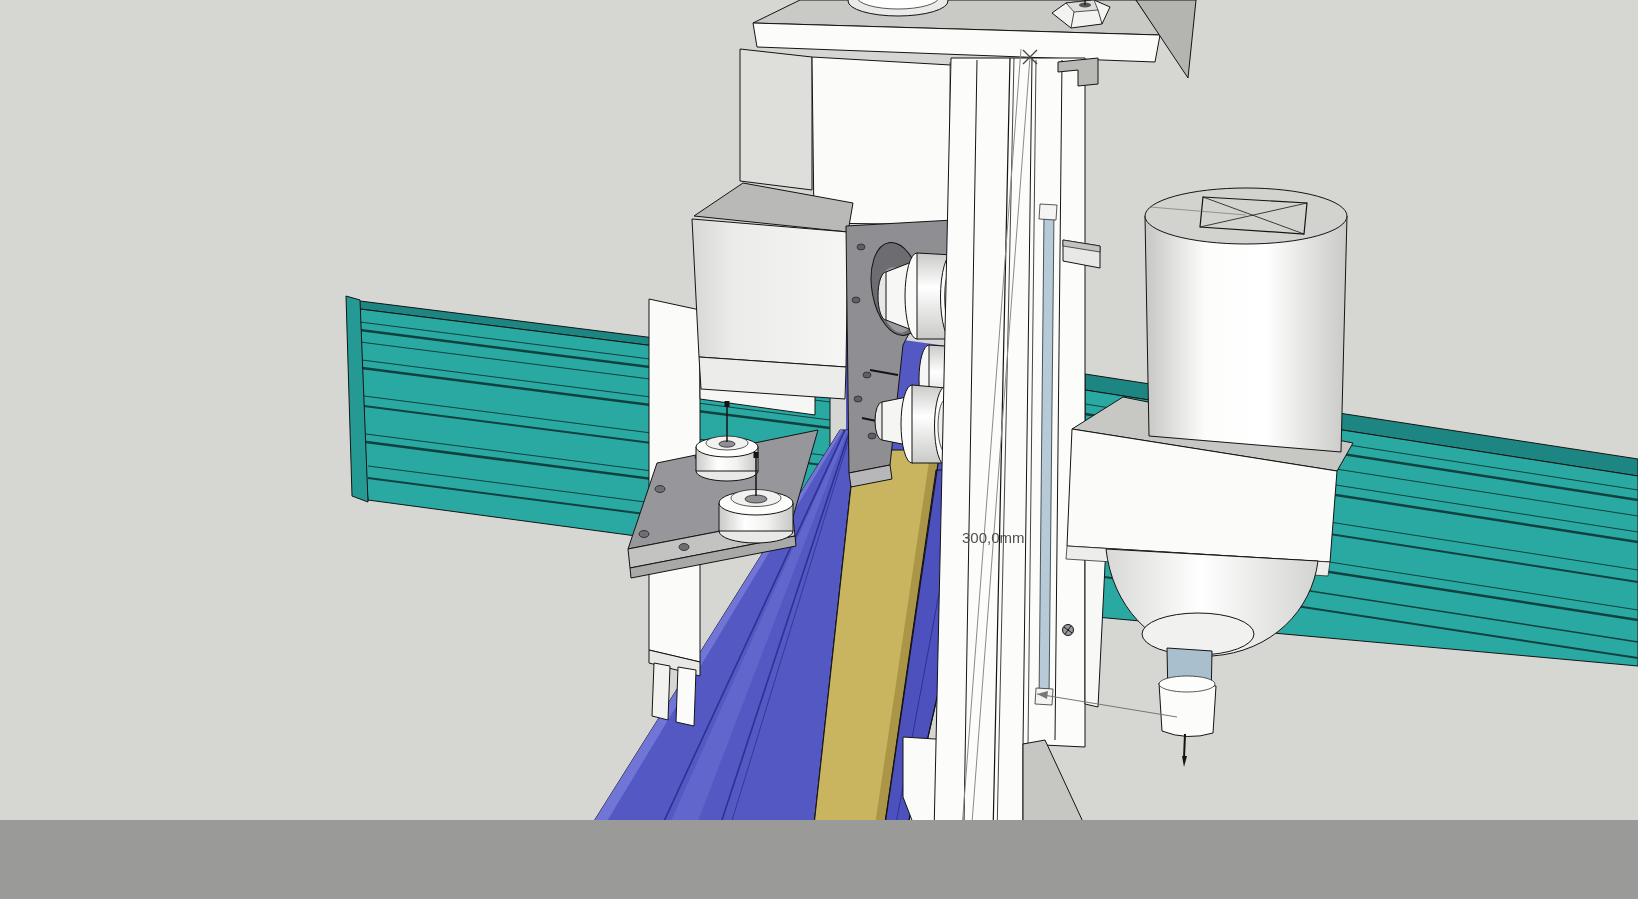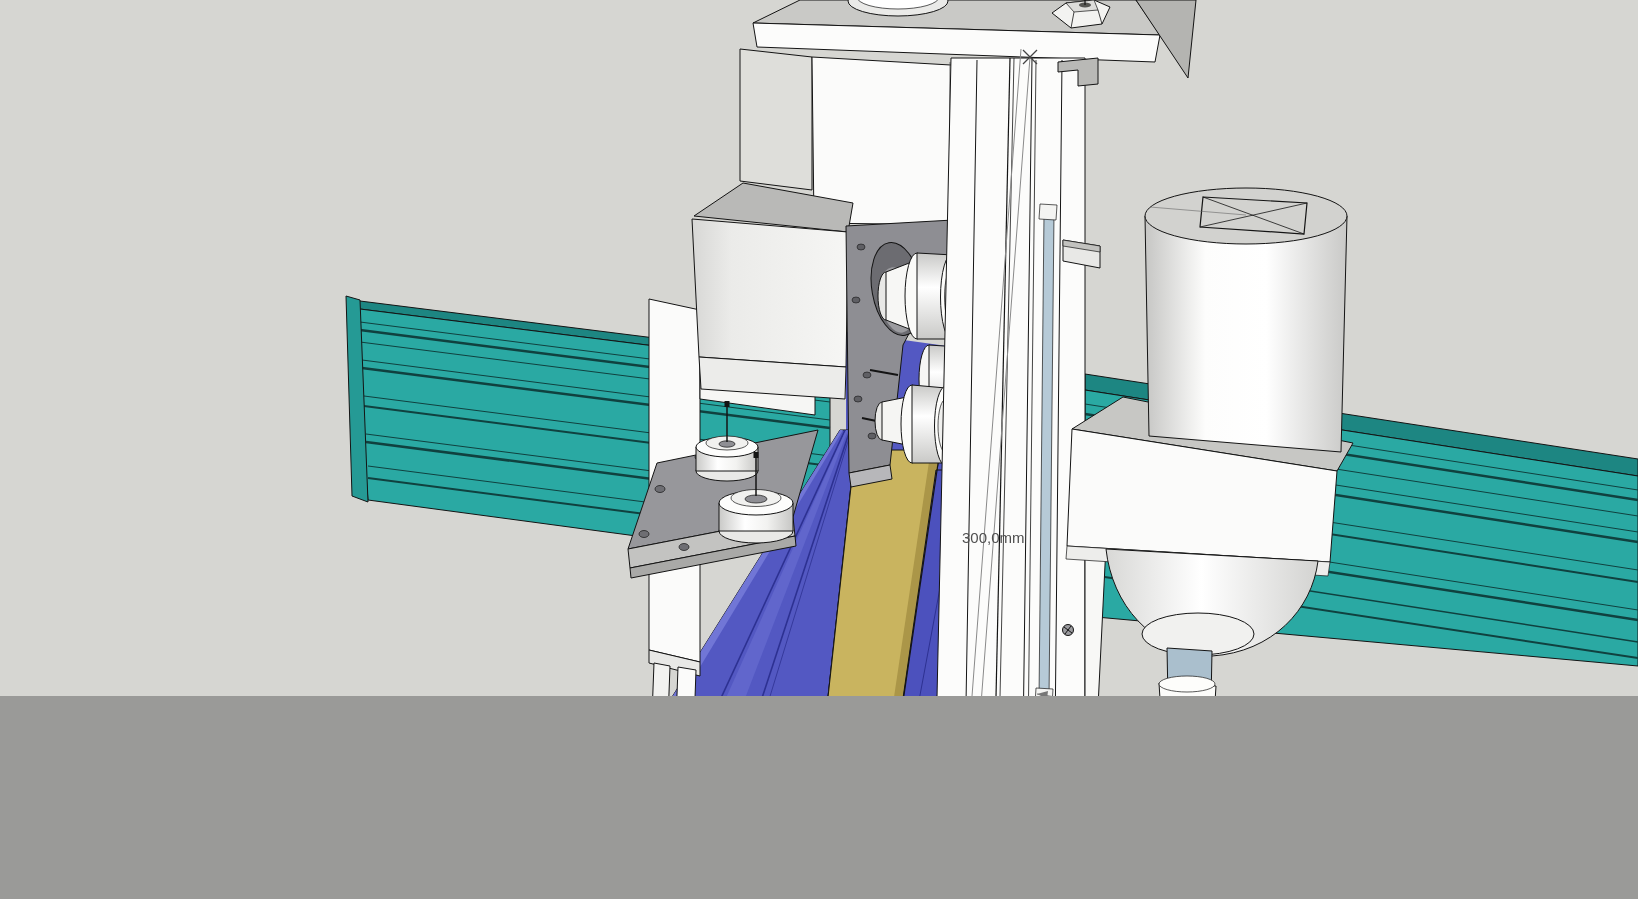--- a/index.html
+++ b/index.html
@@ -1,16 +1,16 @@
 <!DOCTYPE html>
 <html style="--bg: #d6d6d2; --teal: #2aa9a3; --teal-dark: #1d8682; --teal-cap: #259a95; --blue: #5358c2; --blue2: #4c51bd; --blue-edge: #2d3192; --blue-hi: #7176d6; --yellow: #c9b45f; --yellow-dark: #ab9648; --plate-gray: #8e8e93; --rail-blue: #b6cad7; --shaft-blue: #aabfcd; --dim-text: #4f4f4f;"><head>
 <meta charset="utf-8">
 <style>
   html,body{margin:0;padding:0;background:#9a9a98;}
-  #stage{position:relative;width:1638px;height:696px;overflow:hidden;background:var(--bg,#d6d6d2);font-family:"Liberation Sans",sans-serif;}
+  #stage{position:relative;width:1638px;height:820px;overflow:hidden;background:var(--bg,#d6d6d2);font-family:"Liberation Sans",sans-serif;}
   svg{position:absolute;left:0;top:0;}
   .o{stroke:#141414;stroke-width:1;stroke-linejoin:round;}
   .thin{stroke:#141414;stroke-width:.7;}
   .noline{stroke:none;}
   text.dim{font-family:"Liberation Sans",sans-serif;font-size:15px;fill:var(--dim-text,#4f4f4f);}
 </style>
 </head>
 <body>
 
 <div id="stage">

